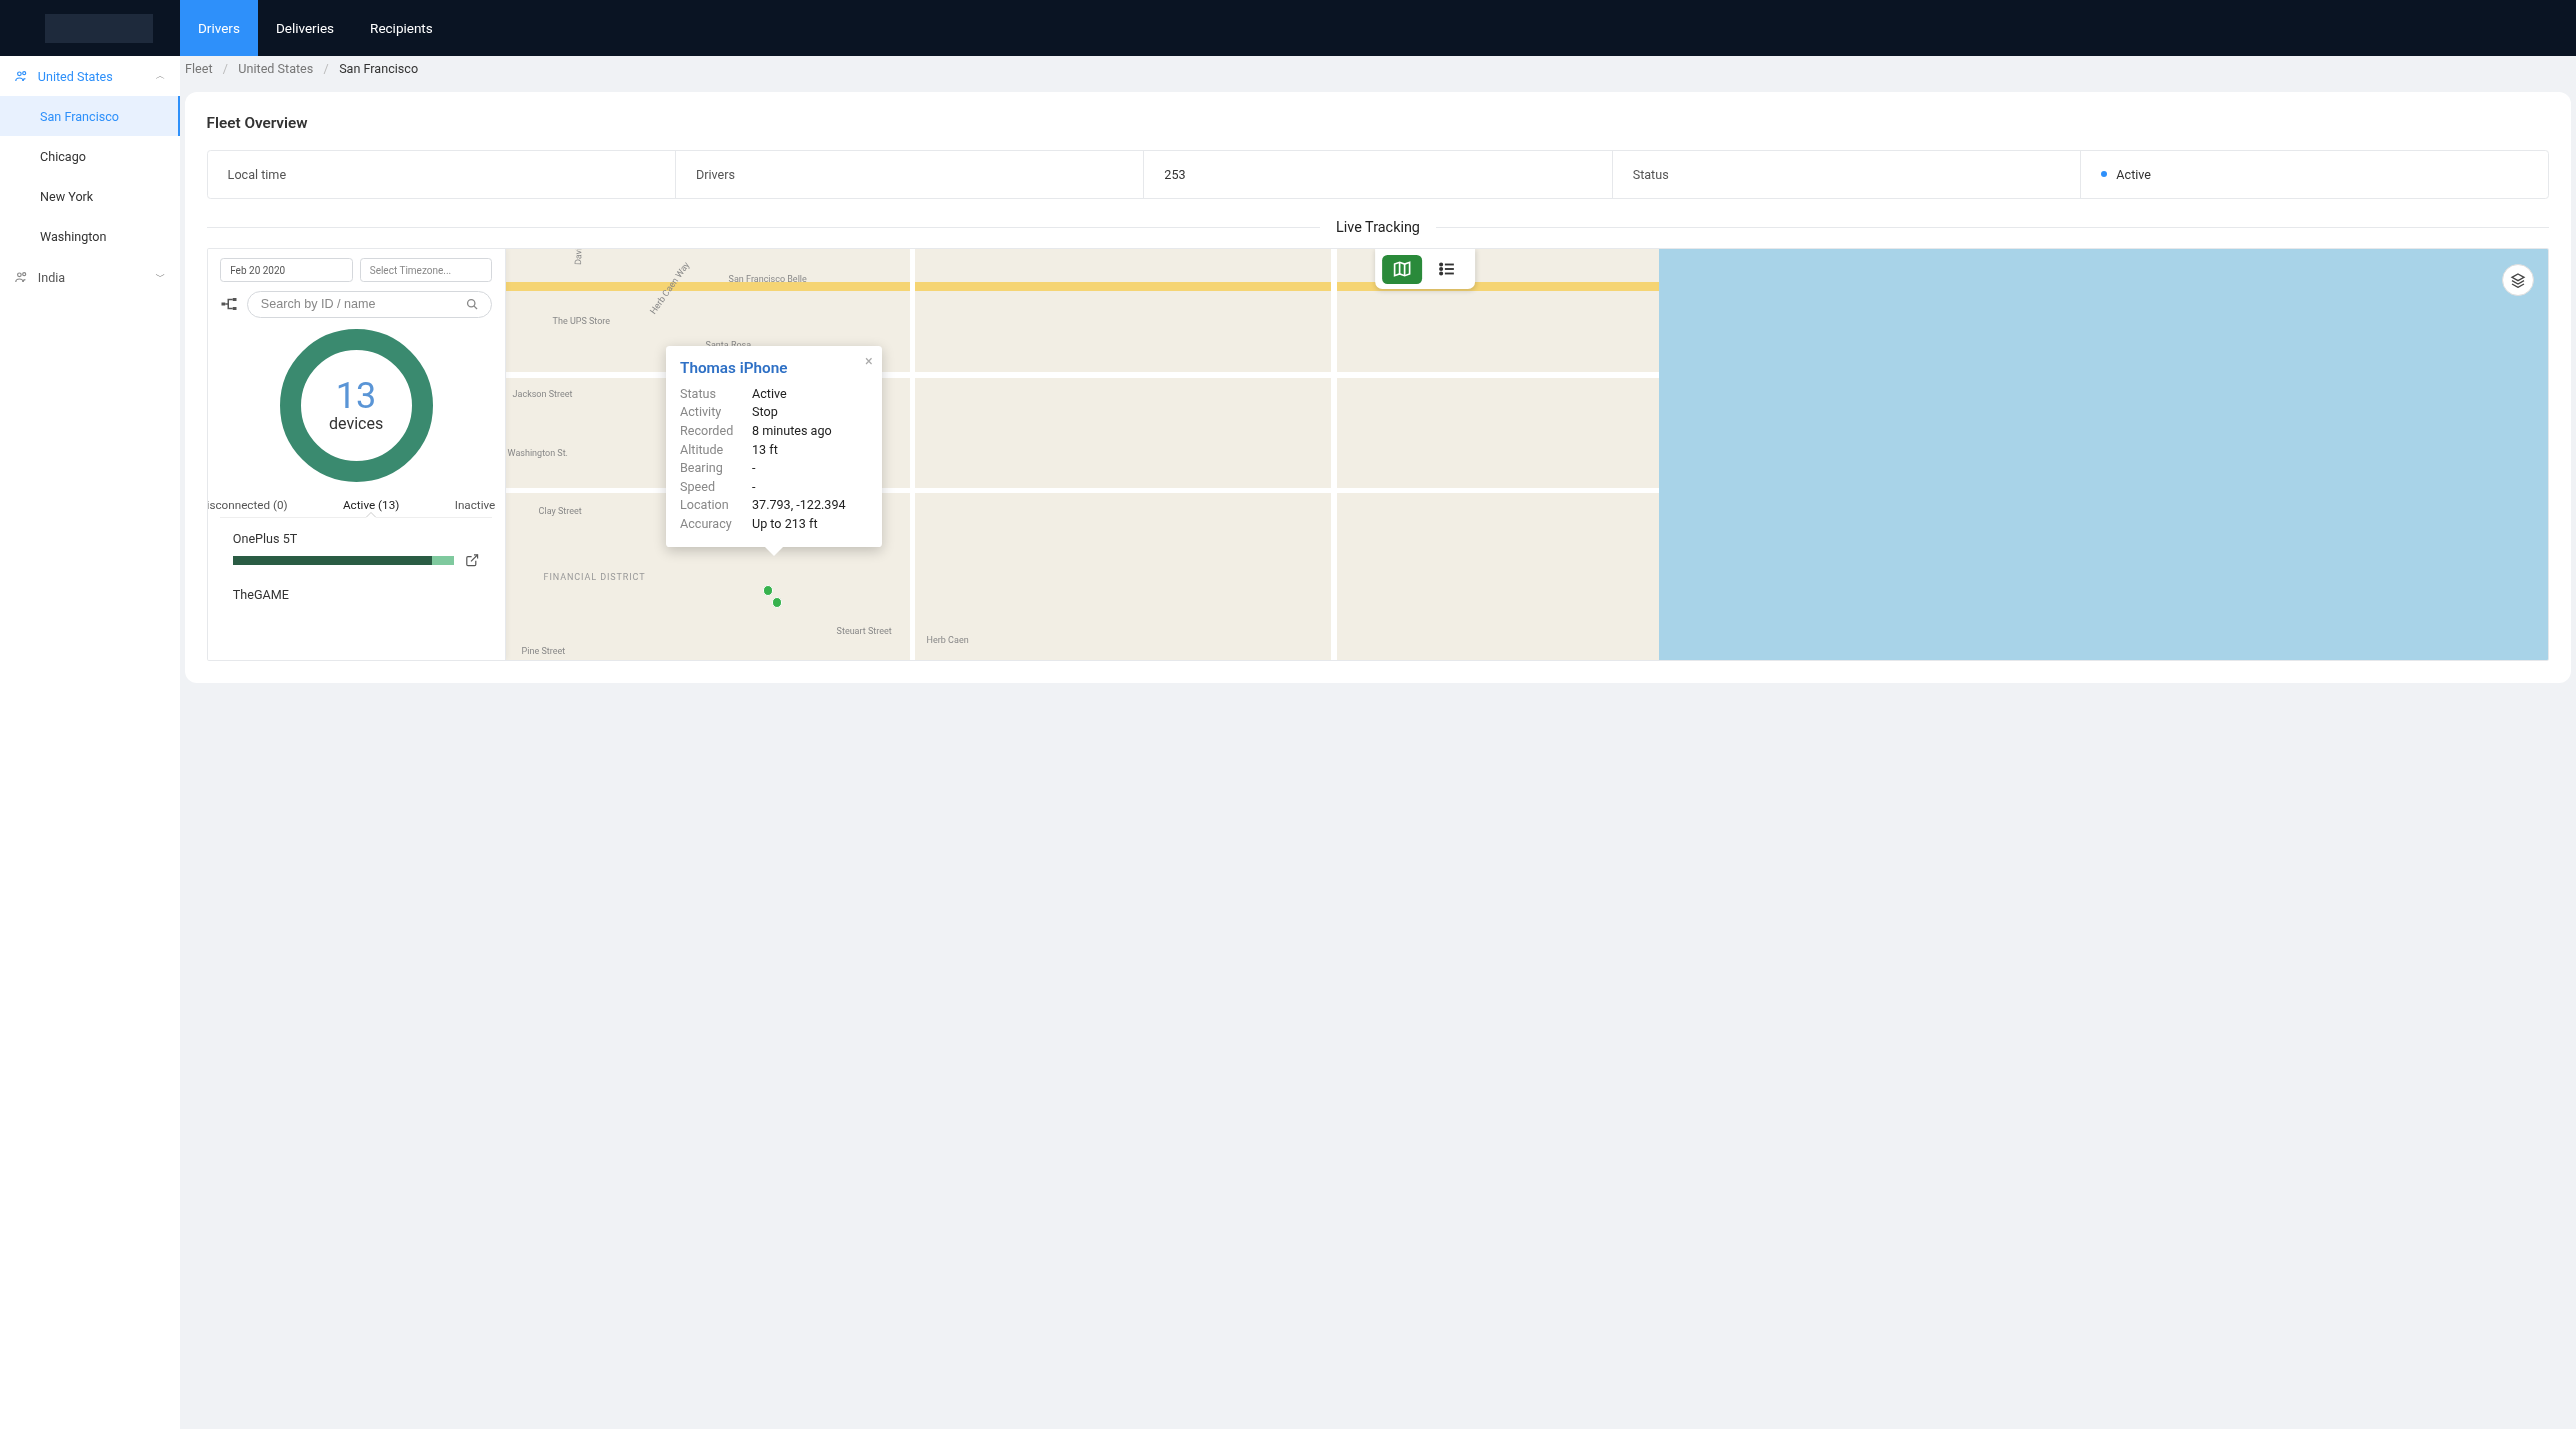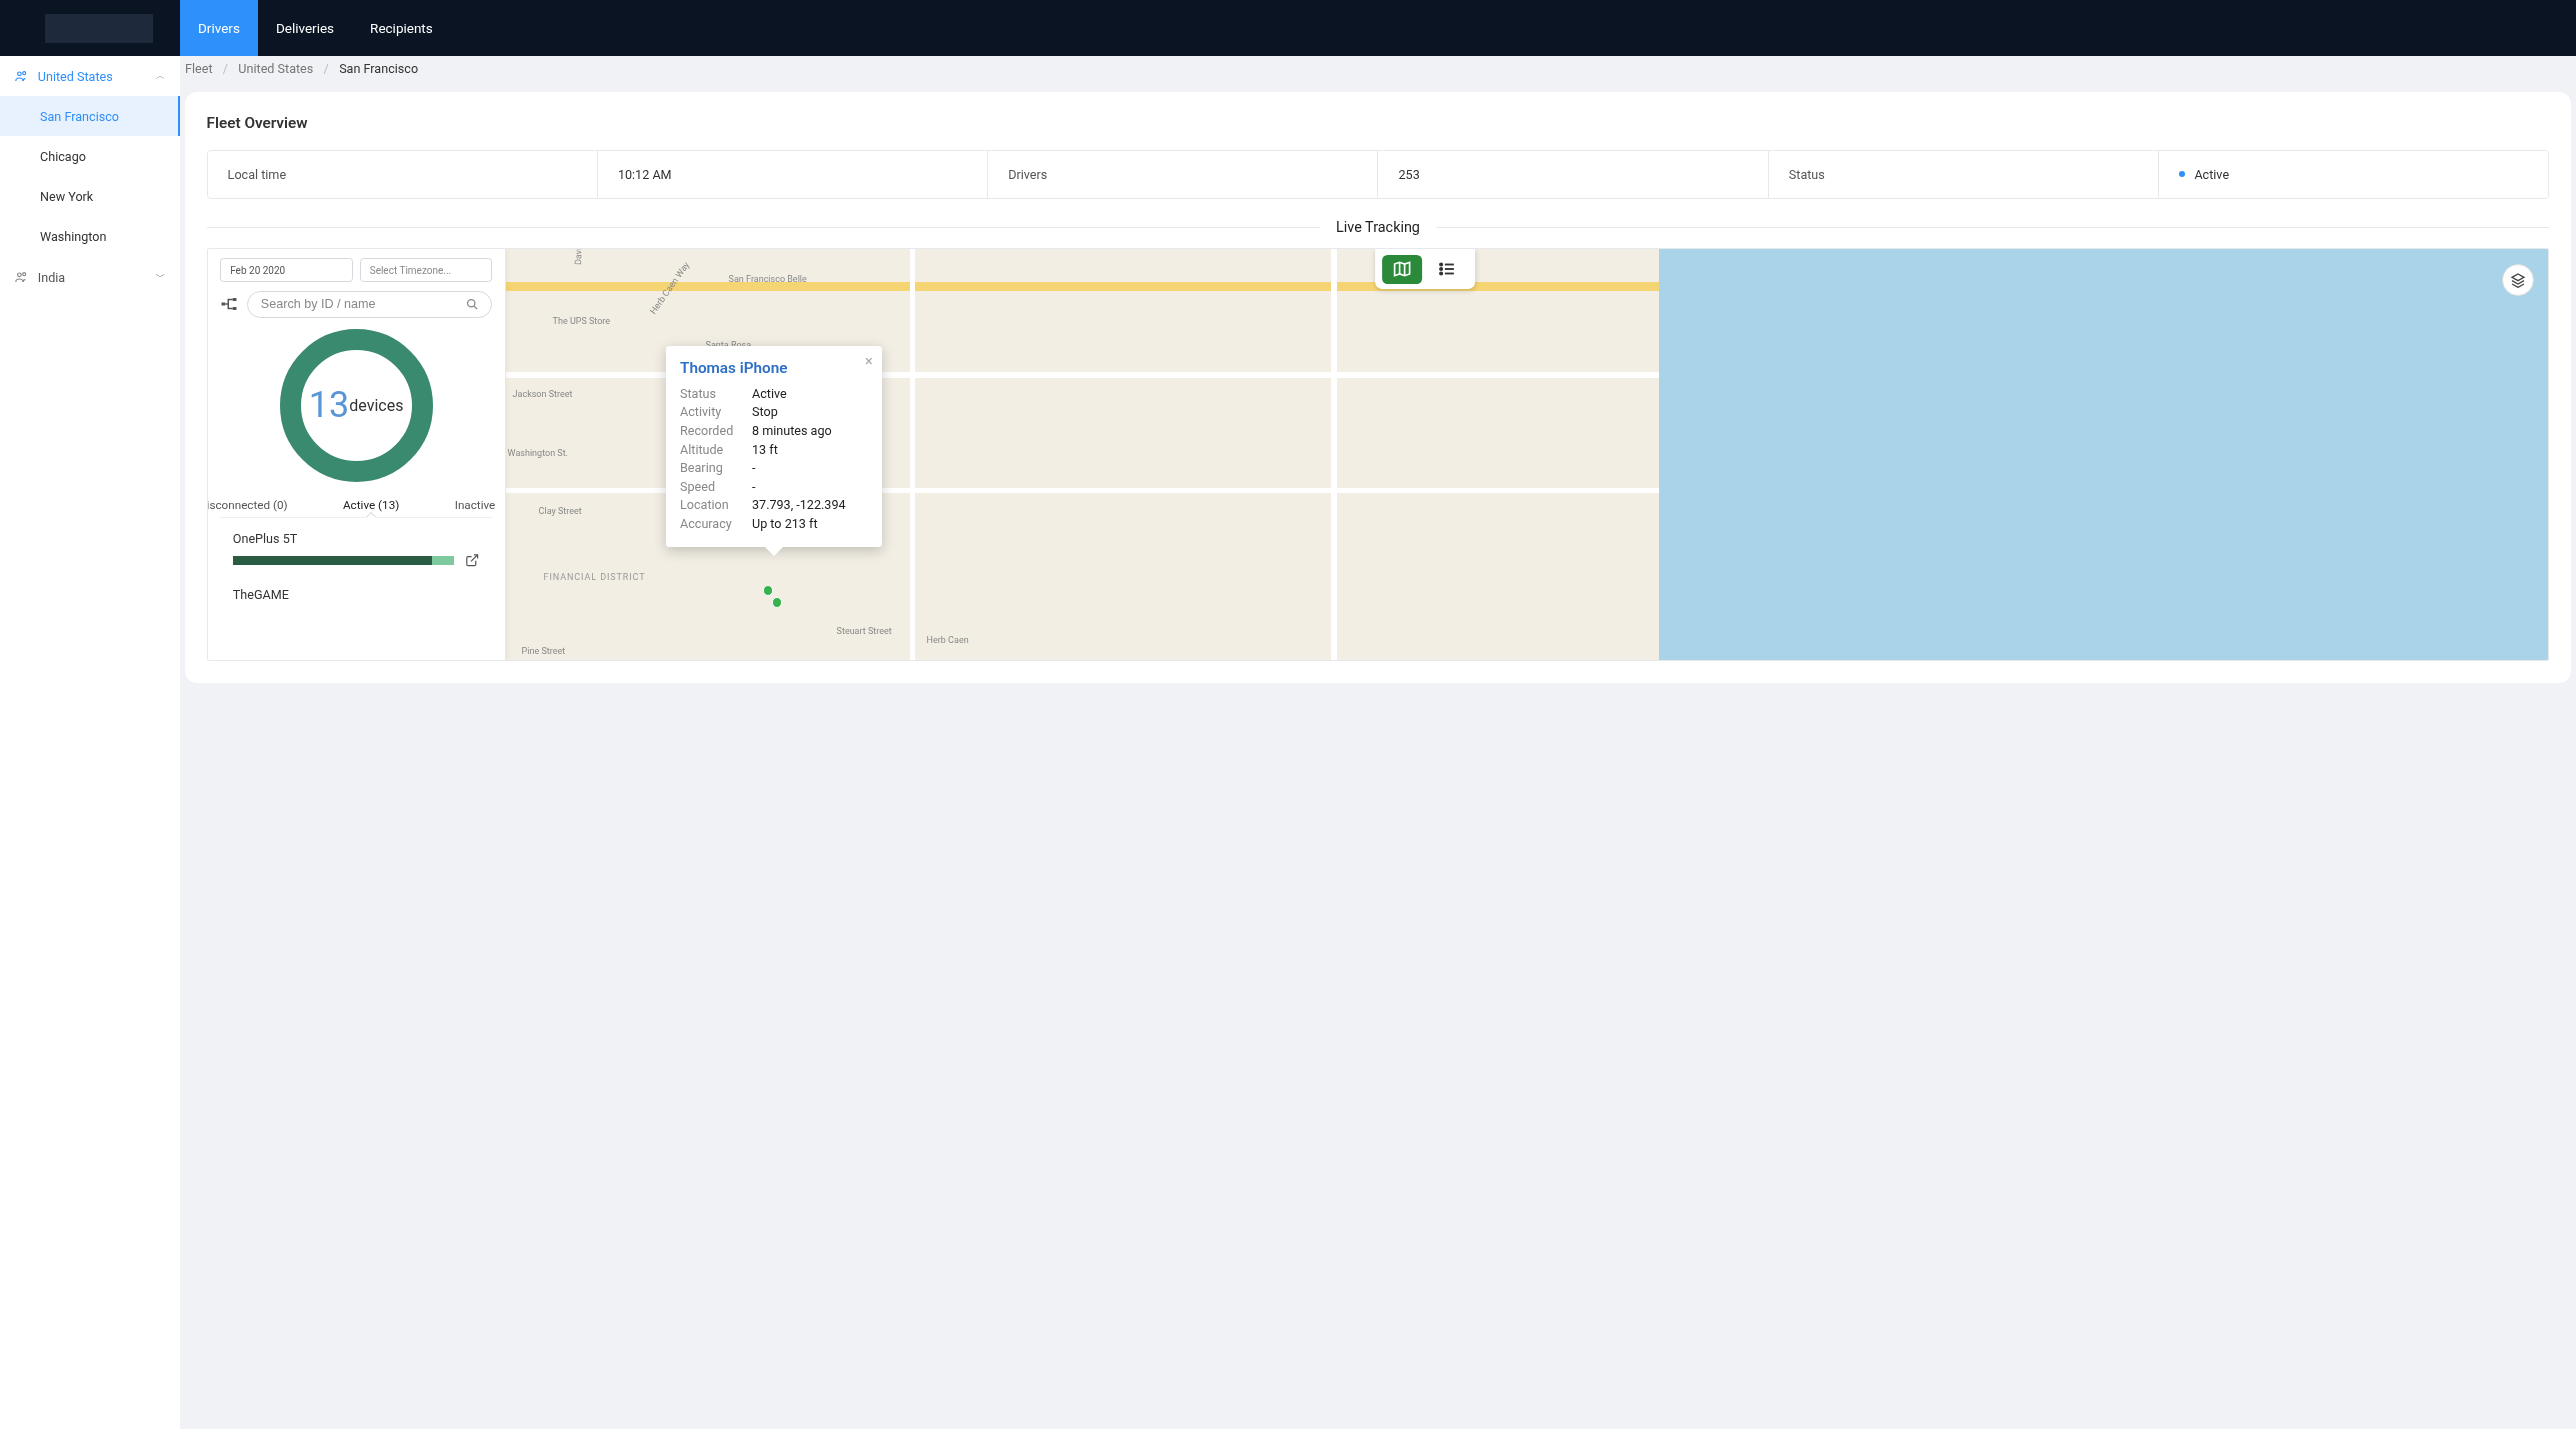--- a/index.html
+++ b/index.html
@@ -59,21 +59,21 @@
 .panel-input { flex: 1; border: 0.9px solid #d5d8dc; border-radius: 3.6px; padding: 5.4px 9px; font-size: 10px; background: #fff; color: #555; cursor: pointer; }
 .panel-input.tz { color: #888; }
 .panel-search-row { display: flex; align-items: center; gap: 9px; }
 .branch-icon { color: #555; font-size: 16px; }
 .search-box { flex: 1; display: flex; align-items: center; border: 0.9px solid #d5d8dc; border-radius: 14.4px; padding: 5.4px 12.6px; }
 .search-box input { flex: 1; border: none; outline: none; font-size: 12.6px; color: #333; }
 .search-box input::placeholder { color: #888; }
 .search-box .search-icon { color: #888; }
 
 .donut-wrap { display: flex; justify-content: center; margin: 10.8px 0; position: relative; }
-.donut { width: 153px; height: 153px; border-radius: 50%; border: 21.6px solid #3a8a6f; display: flex; flex-direction: row; align-items: center; justify-content: center; }
+.donut { width: 153px; height: 153px; border-radius: 50%; border: 21.6px solid #3a8a6f; display: flex; flex-direction: column; align-items: center; justify-content: center; }
 .donut-count { font-size: 36px; font-weight: 400; color: #5a95d6; line-height: 1; }
 .donut-label { font-size: 16px; color: #333; }
 
 .status-tabs { display: flex; justify-content: space-around; font-size: 11.7px; color: #555; padding: 5.4px 0; border-bottom: 0.9px solid #eee; }
 .status-tabs .tab { white-space: nowrap; margin-left: 26px; }
 .status-tabs .tab.active { color: #222; position: relative; }
 .status-tabs .tab.active::after { content: ""; position: absolute; bottom: -6.3px; left: 50%; transform: translateX(-50%); width: 0; height: 0; border-left: 5.4px solid transparent; border-right: 5.4px solid transparent; border-bottom: 5.4px solid #fff; filter: drop-shadow(0 -0.9px 0 #ccc); }
 
 .device-list { padding: 12.6px; }
 .device-item { margin-bottom: 20px; }
@@ -159,23 +159,20 @@
       <span class="sep">/</span>
       <span class="current">San Francisco</span>
     </div>
 
     <div class="card">
       <div class="page-title">Fleet Overview</div>
 
       <div class="stats-row">
         <div class="stats-cell">
             <span class="label">Local time</span>
-          </div>
-        <div class="stats-cell">
-            <span>10:12 AM</span>
           </div>
         <div class="stats-cell">
             <span class="label">Drivers</span>
           </div>
         <div class="stats-cell">
             <span>253</span>
           </div>
         <div class="stats-cell">
             <span class="label">Status</span>
           </div>

